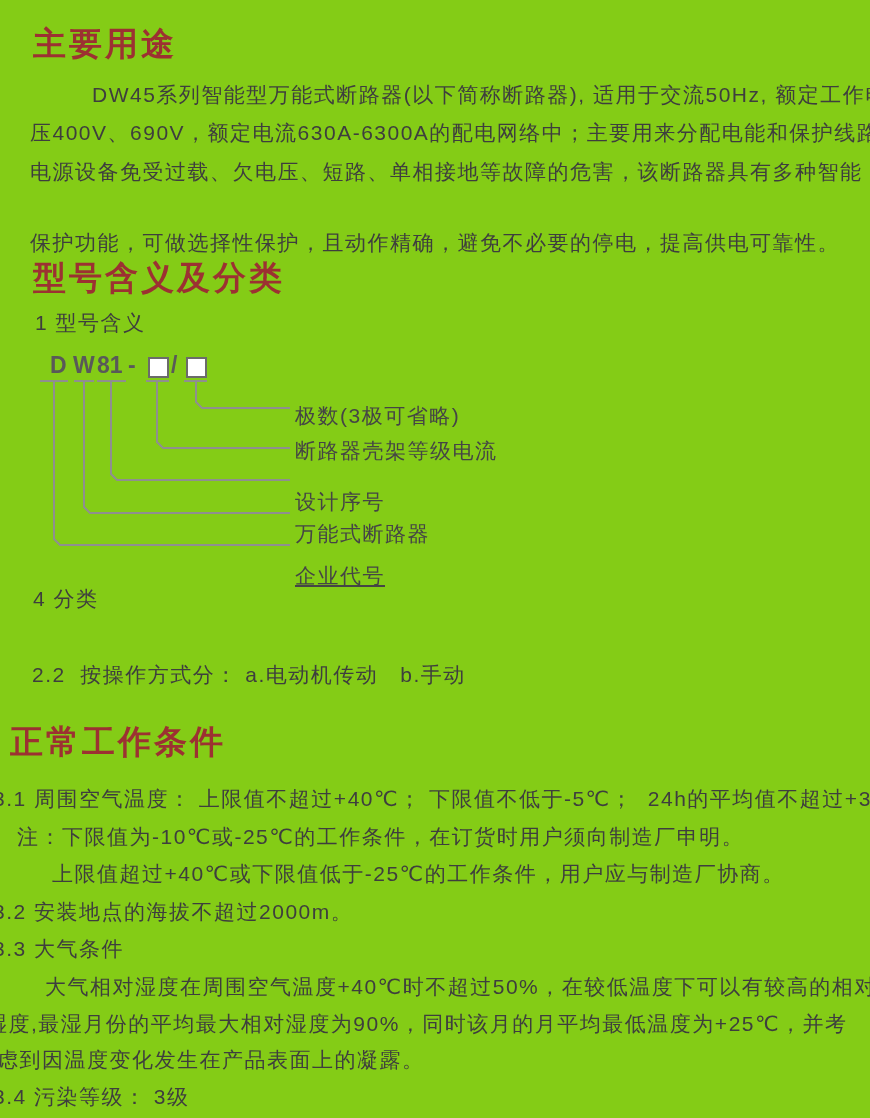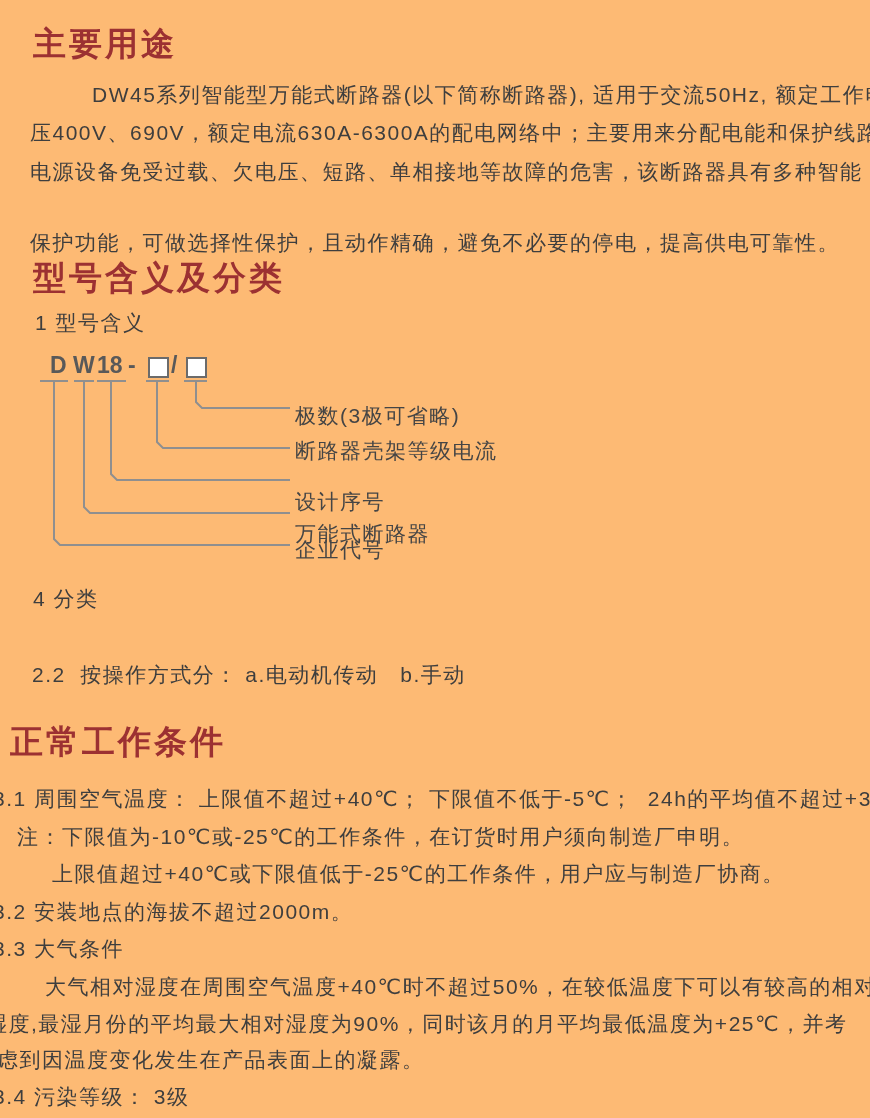--- a/index.html
+++ b/index.html
@@ -1,19 +1,19 @@
 <!DOCTYPE html>
 <html><head>
 <meta charset="utf-8">
 <style>
   html,body{margin:0;padding:0;background:#e8e8e8;}
   #page{
     position:relative;
     width:870px;height:1118px;
-    background:#fdba74;
+    background:#84cc16;
     overflow:hidden;
     font-family:"Liberation Sans","DejaVu Sans",sans-serif;
   }
   .hd{
     position:absolute;
     font-size:33px;
     font-weight:700;
     color:#9c3132;
     letter-spacing:3px;
     white-space:pre;
@@ -61,41 +61,41 @@
   <div class="t" style="left:30px;top:159px;">电源设备免受过载、欠电压、短路、单相接地等故障的危害，该断路器具有多种智能</div>
   <div class="t" style="left:30px;top:198px;margin-top:32px;">保护功能，可做选择性保护，且动作精确，避免不必要的停电，提高供电可靠性。</div>
 
   <div class="hd" style="left:33px;top:256px;">型号含义及分类</div>
 
   <div class="t" style="left:35px;top:310px;">1 型号含义</div>
 
   <div>
     <span class="code-ch" style="left:50px;top:352px;">D</span>
     <span class="code-ch" style="left:73px;top:352px;">W</span>
-    <span class="code-ch" style="left:97px;top:352px;">18</span>
+    <span class="code-ch" style="left:97px;top:352px;">81</span>
     <span class="code-ch" style="left:128px;top:352px;">-</span>
     <span class="code-box" style="left:148px;top:357px;"></span>
     <span class="code-ch" style="left:171px;top:352px;">/</span>
     <span class="code-box" style="left:186px;top:357px;"></span>
   </div>
 
   <svg class="diagram-lines" width="560" height="210" viewBox="0 0 560 210">
     <path d="M40 31H68 M74 31H94 M97 31H126 M146 31H169 M184 31H207" stroke="#8f8f8f" stroke-width="2" fill="none"></path>
     <polyline points="196,31 196,52 202,58 290,58" stroke="#8f8f8f" stroke-width="2" fill="none"></polyline>
     <polyline points="157,31 157,92 163,98 290,98" stroke="#8f8f8f" stroke-width="2" fill="none"></polyline>
     <polyline points="111,31 111,124 117,130 290,130" stroke="#8f8f8f" stroke-width="2" fill="none"></polyline>
     <polyline points="84,31 84,157 90,163 290,163" stroke="#8f8f8f" stroke-width="2" fill="none"></polyline>
     <polyline points="54,31 54,189 60,195 290,195" stroke="#8f8f8f" stroke-width="2" fill="none"></polyline>
   </svg>
 
   <div class="lbl" style="top:402px;">极数(3极可省略)</div>
   <div class="lbl" style="top:437px;">断路器壳架等级电流</div>
   <div class="lbl" style="top:488px;">设计序号</div>
   <div class="lbl" style="top:520px;">万能式断路器</div>
-  <div class="lbl" style="top:536px;">企业代号</div>
+  <div class="lbl" style="top:562px;text-decoration:underline;">企业代号</div>
 
   <div class="t" style="left:33px;top:586px;">4 分类</div>
   <div class="t" style="left:32px;top:662px;">2.2  按操作方式分： a.电动机传动   b.手动</div>
 
   <div class="hd" style="left:10px;top:720px;">正常工作条件</div>
 
   <div class="t" style="left:-7px;top:786px;">3.1 周围空气温度： 上限值不超过+40℃； 下限值不低于-5℃；  24h的平均值不超过+35℃</div>
   <div class="t" style="left:17px;top:824px;">注：下限值为-10℃或-25℃的工作条件，在订货时用户须向制造厂申明。</div>
   <div class="t" style="left:52px;top:861px;">上限值超过+40℃或下限值低于-25℃的工作条件，用户应与制造厂协商。</div>
   <div class="t" style="left:-7px;top:899px;">3.2 安装地点的海拔不超过2000m。</div>

